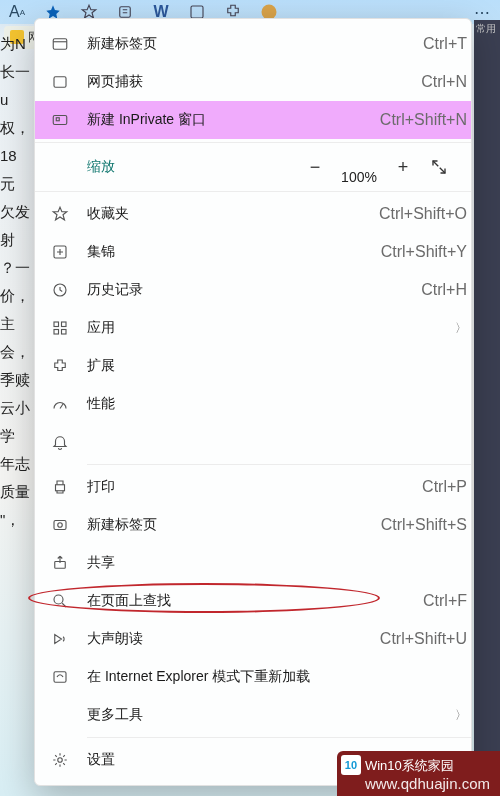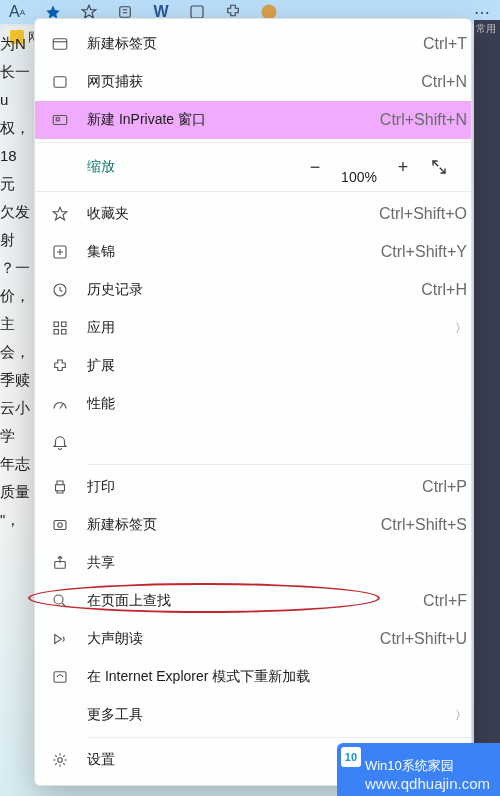--- a/index.html
+++ b/index.html
@@ -91,22 +91,22 @@
     left: 28px; top: 583px;
     width: 352px; height: 30px;
     border: 2px solid #c1272d;
     border-radius: 50% / 50%;
     pointer-events: none;
   }
 
   
   .wm {
     position:absolute; right:0; bottom:0;
-    background:#3b82f6; color:#fff;
-    font-size:13px; padding:14px 10px 4px 28px;
+    background:#7f1d1d; color:#fff;
+    font-size:13px; padding:6px 10px 4px 28px;
     border-radius: 6px 0 0 0;
   }
   .wm .logo {
     position:absolute; left:4px; top:4px;
     width:20px; height:20px; background:#fff; color:#1499d6;
     font-weight:bold; font-size:11px; display:flex; align-items:center; justify-content:center;
     border-radius:3px;
   }
   .wm-dom { font-size:15px; opacity:.9; display:block; }
 </style>

